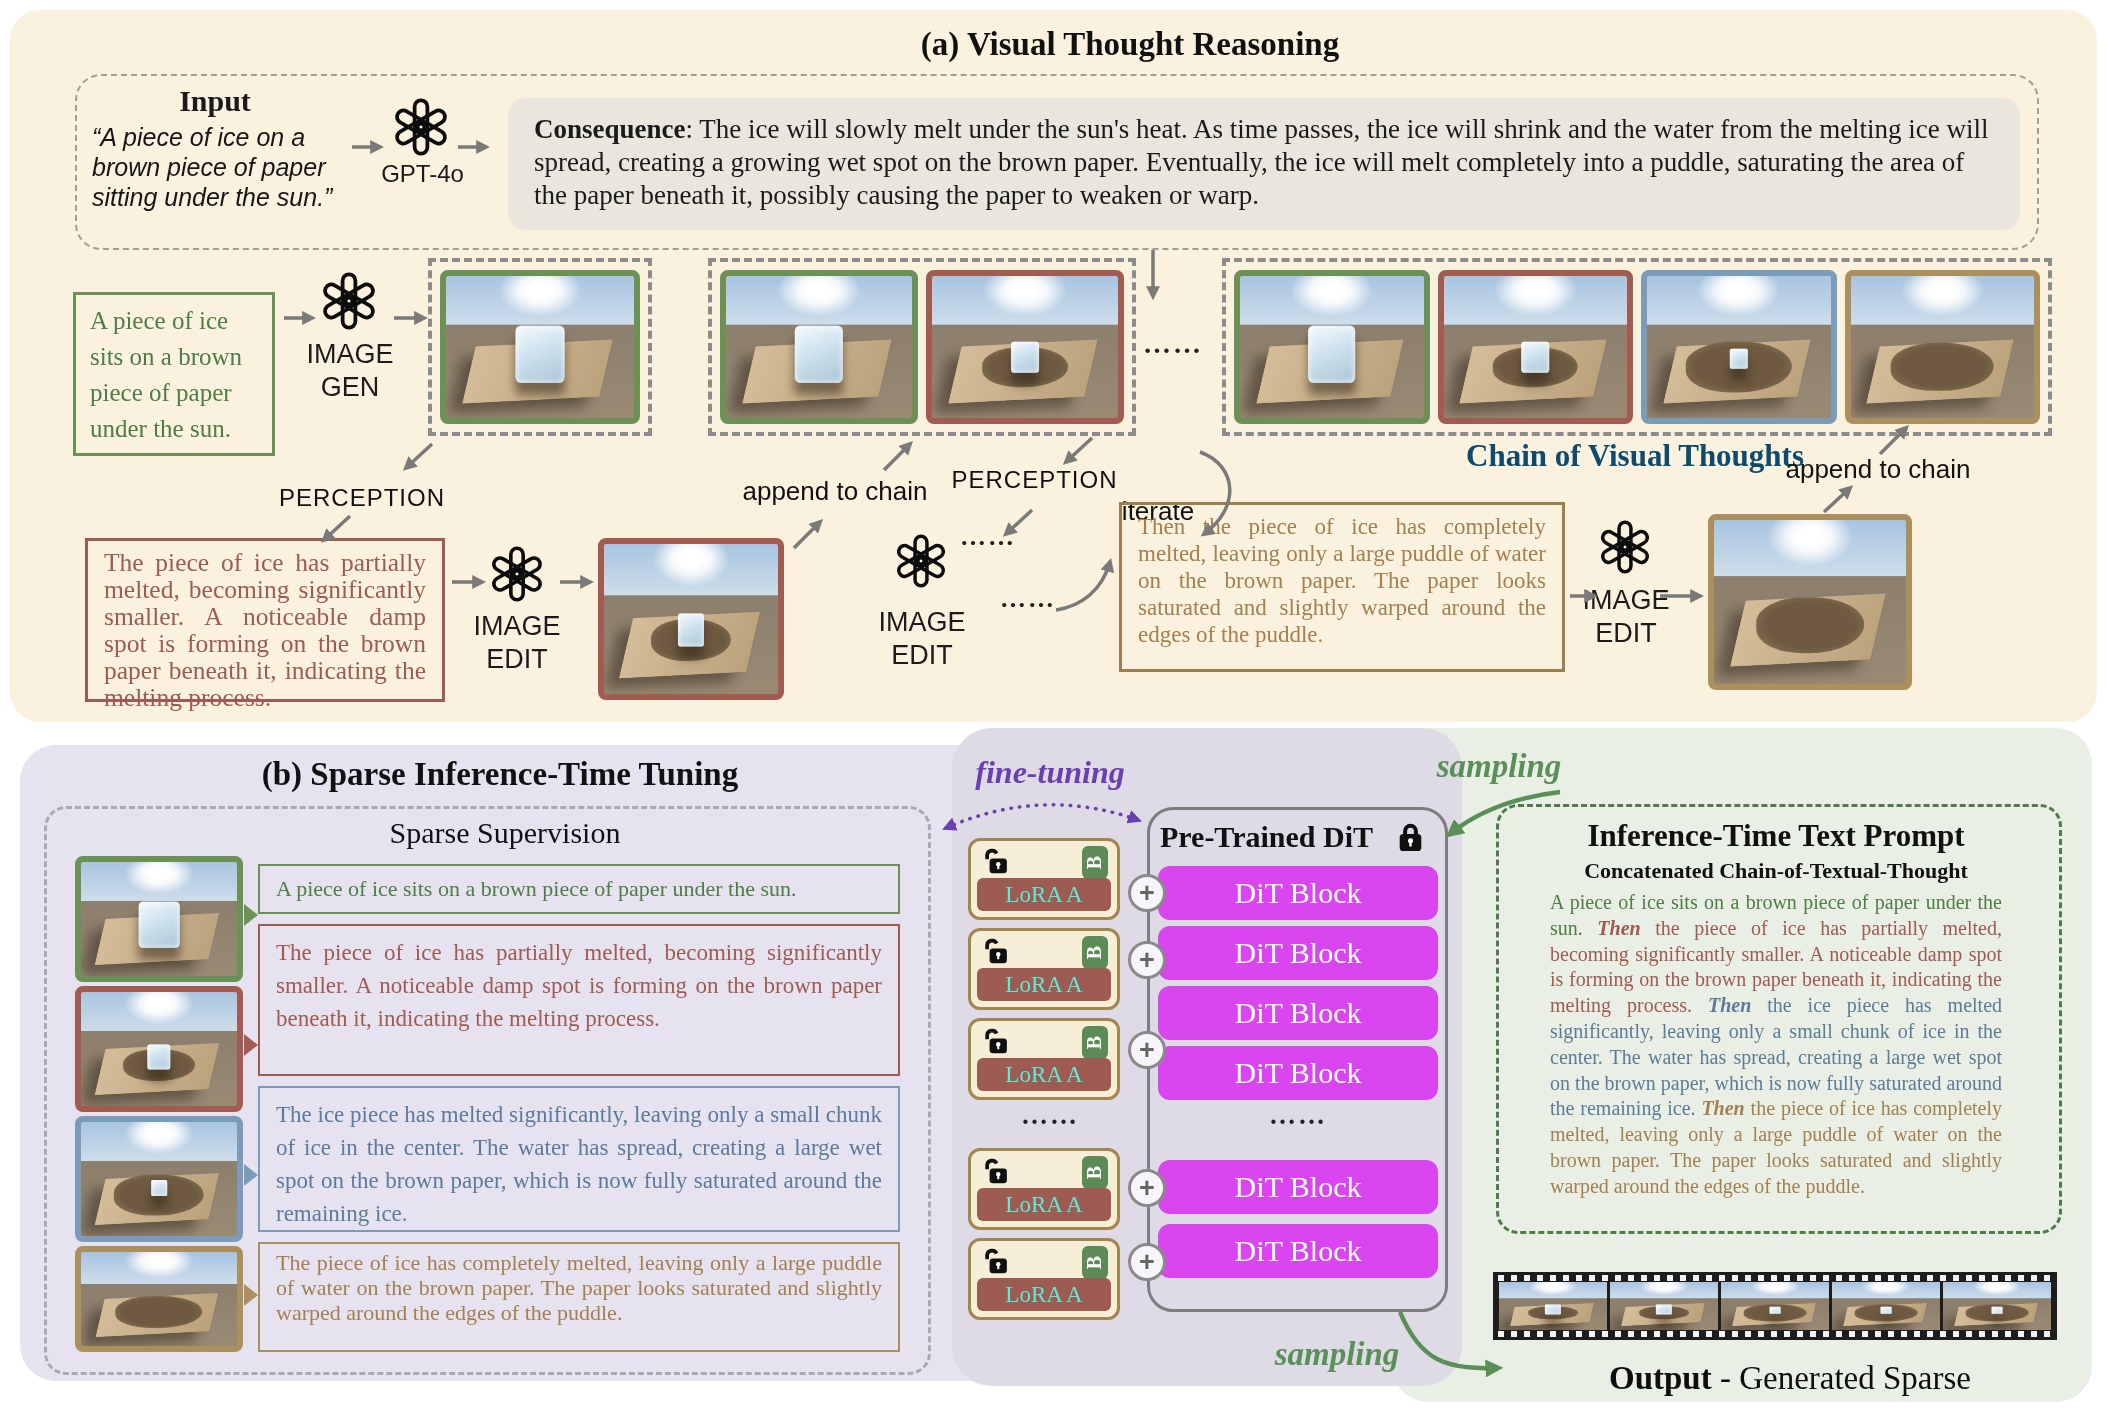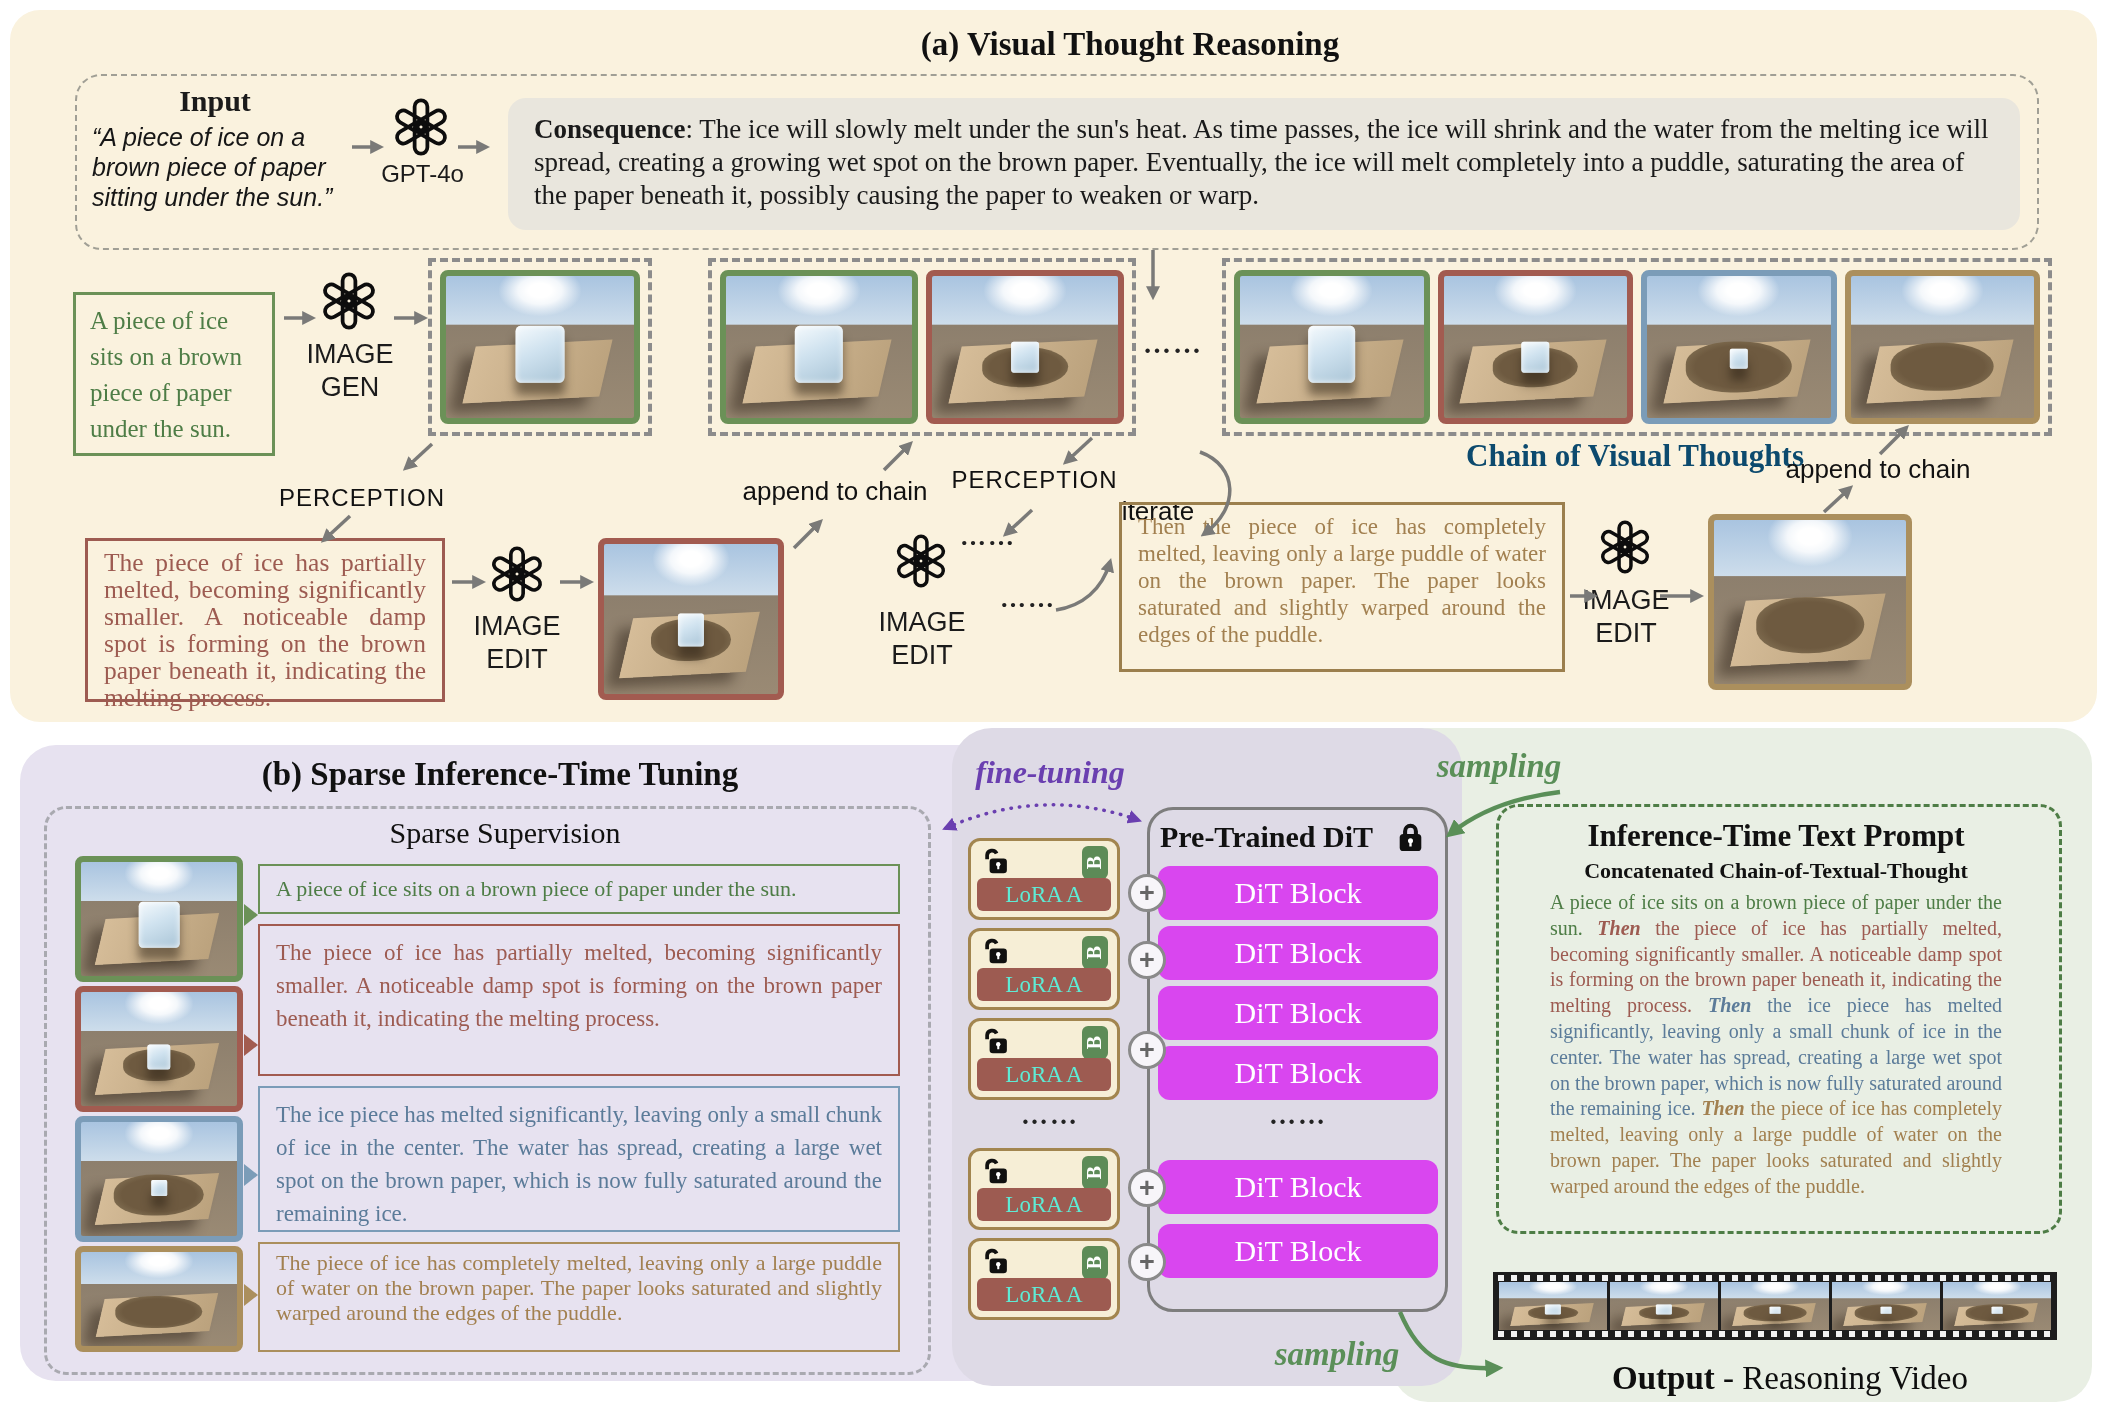--- a/index.html
+++ b/index.html
@@ -435,21 +435,21 @@
         <i class="ice"></i>
       </div>
       <div class="scene stage-chunk">
         <i class="sun"></i>
         <i class="paper"></i>
         <i class="wet"></i>
         <i class="ice"></i>
       </div>
     </div>
   <div class="abs output-line center">
-    <b>Output</b><span> - Reasoning Video</span>
+    <b>Output</b><span> - Generated Sparse</span>
   </div>
 
   <svg class="overlay">
     <defs>
       <marker id="mArr" viewBox="0 0 10 10" refX="7" refY="5" markerWidth="4" markerHeight="4" orient="auto-start-reverse">
         <path d="M0 0 L10 5 L0 10 z" fill="#7a7a78"></path>
       </marker>
       <marker id="mPur" viewBox="0 0 10 10" refX="7" refY="5" markerWidth="4" markerHeight="4" orient="auto-start-reverse">
         <path d="M0 0 L10 5 L0 10 z" fill="#6a3fb0"></path>
       </marker>

